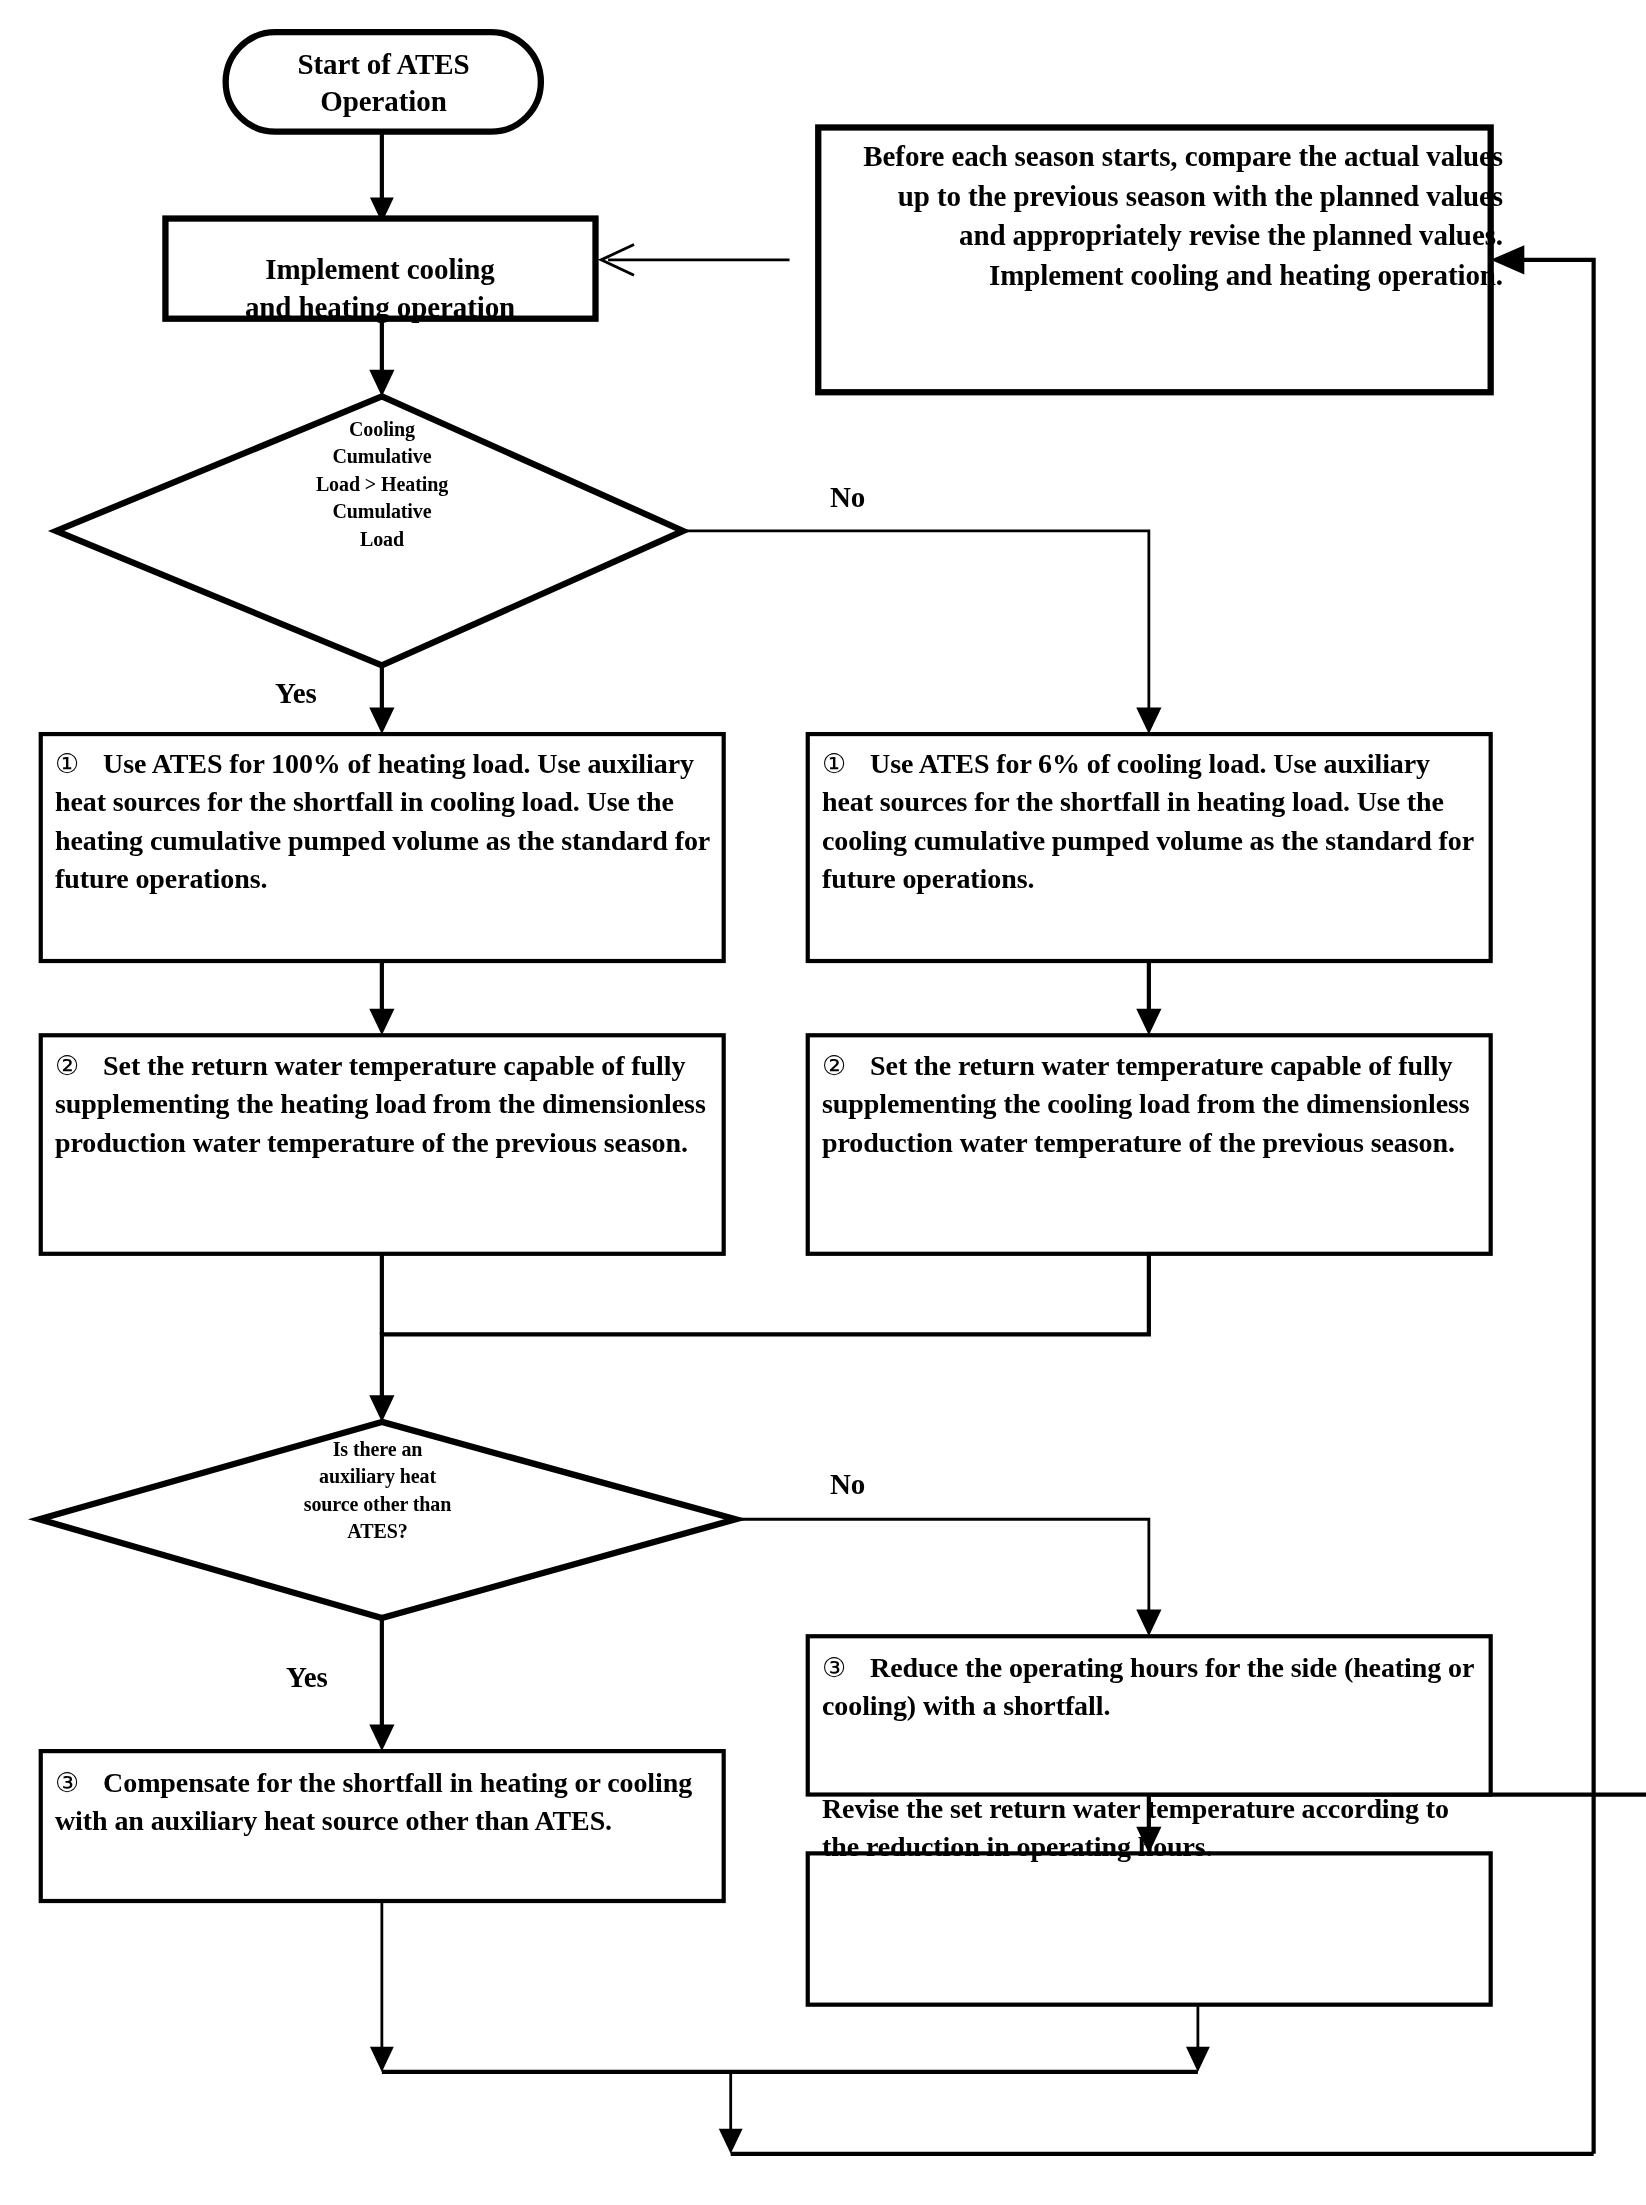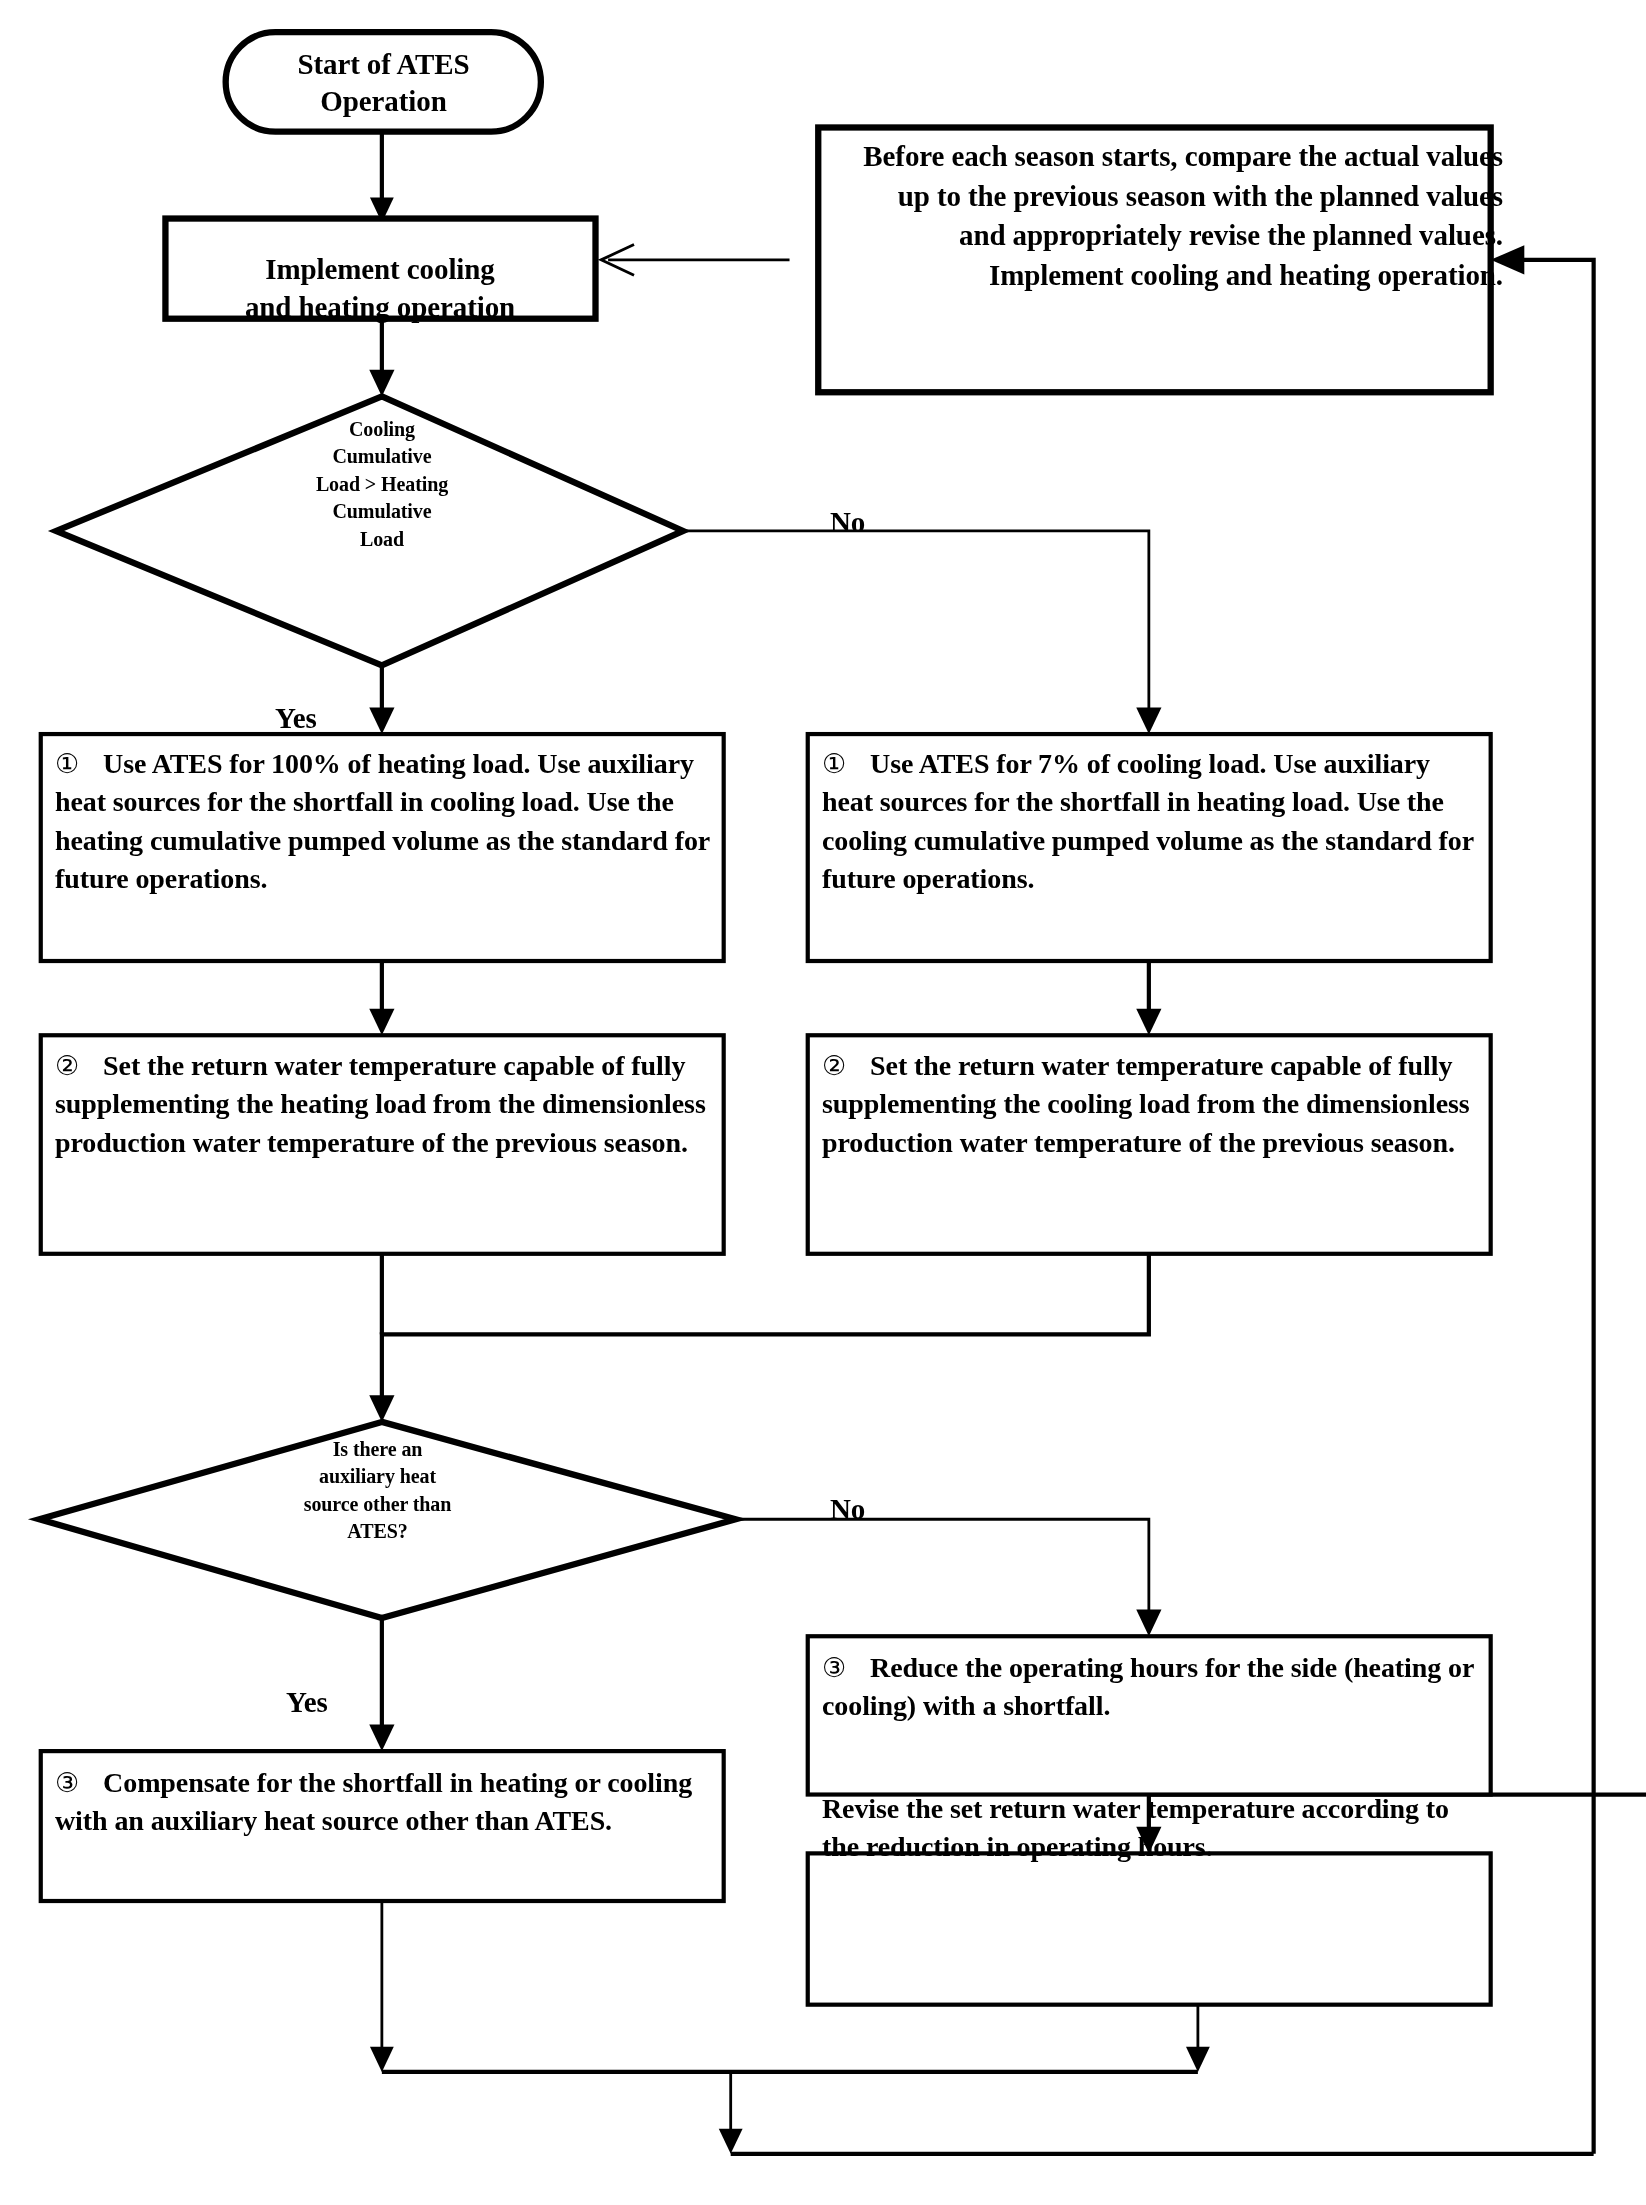--- a/index.html
+++ b/index.html
@@ -67,21 +67,20 @@
     line-height: 1.37;
   }
   .terminal-text {
     font-size: 29px;
     text-align: center;
     line-height: 1.28;
   }
   .edge-label {
     font-size: 29px;
     font-weight: bold;
-    margin-top: 25px;
   }
   .circ-num {
     font-family: "DejaVu Sans", sans-serif;
     font-weight: normal;
     font-size: 27px;
   }
 </style>
 </head>
 <body>
 
@@ -213,21 +212,21 @@
 Load &gt; Heating
 Cumulative
 Load</div>
 
   <div class="lbl edge-label" style="left:275px; top:675px;">Yes</div>
 
   <div class="lbl edge-label" style="left:830px; top:479px;">No</div>
 
   <div class="lbl box-text" style="left:55px; top:745px; width:658px; line-height:1.37;"><span class="circ-num">①</span><span style="display:inline-block;width:24px;"></span><span>Use ATES for 100% of heating load. Use auxiliary heat sources for the shortfall in cooling load. Use the heating cumulative pumped volume as the standard for future operations.</span></div>
 
-  <div class="lbl box-text" style="left:822px; top:745px; width:658px; line-height:1.37;"><span class="circ-num">①</span><span style="display:inline-block;width:24px;"></span><span>Use ATES for 7% of cooling load. Use auxiliary heat sources for the shortfall in heating load. Use the cooling cumulative pumped volume as the standard for future operations.</span></div>
+  <div class="lbl box-text" style="left:822px; top:745px; width:658px; line-height:1.37;"><span class="circ-num">①</span><span style="display:inline-block;width:24px;"></span><span>Use ATES for 6% of cooling load. Use auxiliary heat sources for the shortfall in heating load. Use the cooling cumulative pumped volume as the standard for future operations.</span></div>
 
   <div class="lbl box-text" style="left:55px; top:1047px; width:658px; line-height:1.37;"><span class="circ-num">②</span><span style="display:inline-block;width:24px;"></span><span>Set the return water temperature capable of fully supplementing the heating load from the dimensionless production water temperature of the previous season.</span></div>
 
   <div class="lbl box-text" style="left:822px; top:1047px; width:658px; line-height:1.37;"><span class="circ-num">②</span><span style="display:inline-block;width:24px;"></span><span>Set the return water temperature capable of fully supplementing the cooling load from the dimensionless production water temperature of the previous season.</span></div>
 
   <div class="lbl diamond-text" style="left:206px; top:1436px; width:343px;">Is there an
 auxiliary heat
 source other than
 ATES?</div>
 

